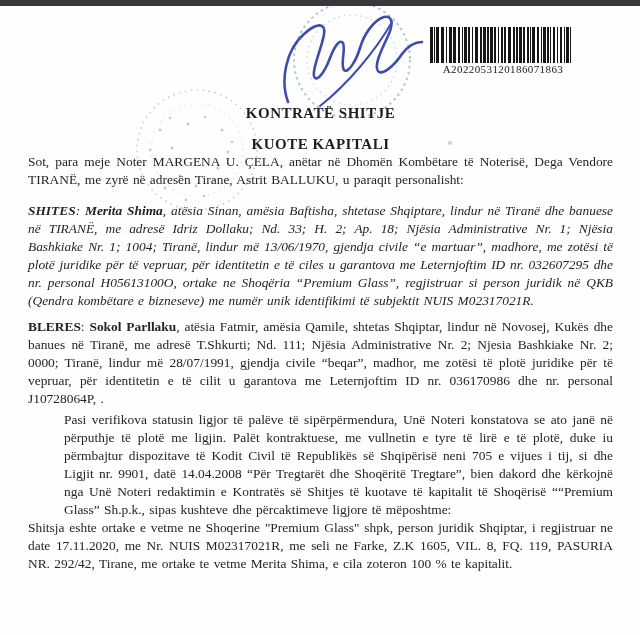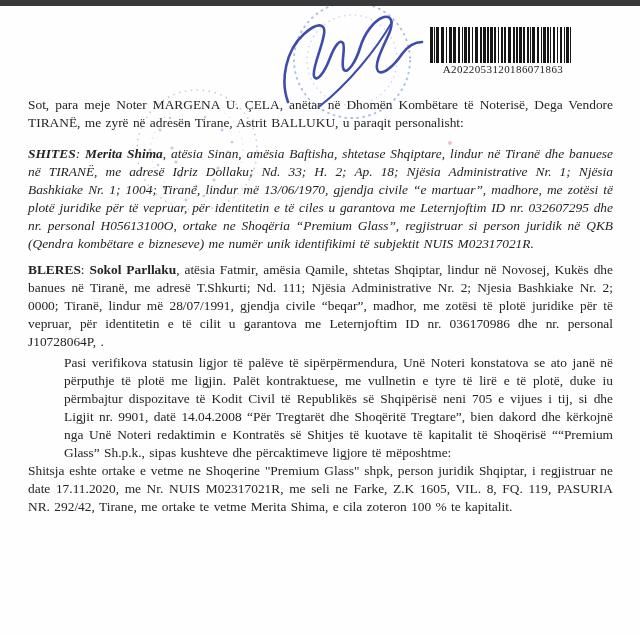--- a/index.html
+++ b/index.html
@@ -140,20 +140,22 @@
         <rect x="127" y="0" width="1" height="36" fill="#161616"></rect>
         <rect x="130" y="0" width="2" height="36" fill="#161616"></rect>
         <rect x="134" y="0" width="1" height="36" fill="#161616"></rect>
         <rect x="136" y="0" width="3" height="36" fill="#161616"></rect>
         <rect x="140" y="0" width="1" height="36" fill="#161616"></rect>
       </svg>
     <div class="bc-num">A2022053120186071863</div>
   </div>
 
   <div class="content">
+    <div class="h title">KONTRATË SHITJE</div>
+    <div class="h subtitle">KUOTE KAPITALI</div>
 
     <p class="p-intro"><span>Sot,  para meje Noter MARGENA U. ÇELA, anëtar në Dhomën Kombëtare të Noterisë, Dega Vendore TIRANË, me zyrë në adresën Tirane, Astrit BALLUKU, u paraqit personalisht:</span></p>
 
     <p class="p-seller"><b>SHITES</b><span>: </span><b>Merita Shima</b><span>, atësia Sinan, amësia Baftisha, shtetase Shqiptare, lindur në Tiranë dhe banuese në TIRANË, me adresë Idriz Dollaku; Nd. 33; H. 2; Ap. 18; Njësia Administrative Nr. 1; Njësia Bashkiake Nr. 1; 1004; Tiranë, lindur më 13/06/1970, gjendja civile “e martuar”, madhore, me zotësi të plotë juridike për të vepruar, për identitetin e të ciles u garantova me Leternjoftim ID nr. 032607295 dhe nr. personal H05613100O, ortake ne Shoqëria “Premium Glass”, regjistruar si person juridik në QKB (Qendra kombëtare e bizneseve) me numër unik identifikimi të subjektit NUIS M02317021R.</span></p>
 
     <p class="p-buyer"><b>BLERES</b><span>: </span><b>Sokol Parllaku</b><span>, atësia Fatmir, amësia Qamile, shtetas Shqiptar, lindur në Novosej, Kukës dhe banues në Tiranë, me adresë T.Shkurti; Nd. 111; Njësia Administrative Nr. 2; Njesia Bashkiake Nr. 2; 0000; Tiranë, lindur më 28/07/1991, gjendja civile “beqar”, madhor, me zotësi të plotë juridike për të vepruar, për identitetin e të cilit u garantova me Leternjoftim ID nr. 036170986 dhe nr. personal J10728064P, .</span></p>
 
     <p class="p-verification"><span>Pasi verifikova statusin ligjor të palëve të sipërpërmendura, Unë Noteri konstatova se ato janë në përputhje të plotë me ligjin. Palët kontraktuese, me vullnetin e tyre të lirë e të plotë, duke iu përmbajtur dispozitave të Kodit Civil të Republikës së Shqipërisë neni 705 e vijues i tij, si dhe Ligjit nr. 9901, datë 14.04.2008 “Për Tregtarët dhe Shoqëritë Tregtare”, bien dakord dhe kërkojnë nga Unë Noteri redaktimin e Kontratës së Shitjes të kuotave të kapitalit të Shoqërisë ““Premium Glass” Sh.p.k., sipas kushteve dhe përcaktimeve ligjore të mëposhtme:</span></p>
 
 

